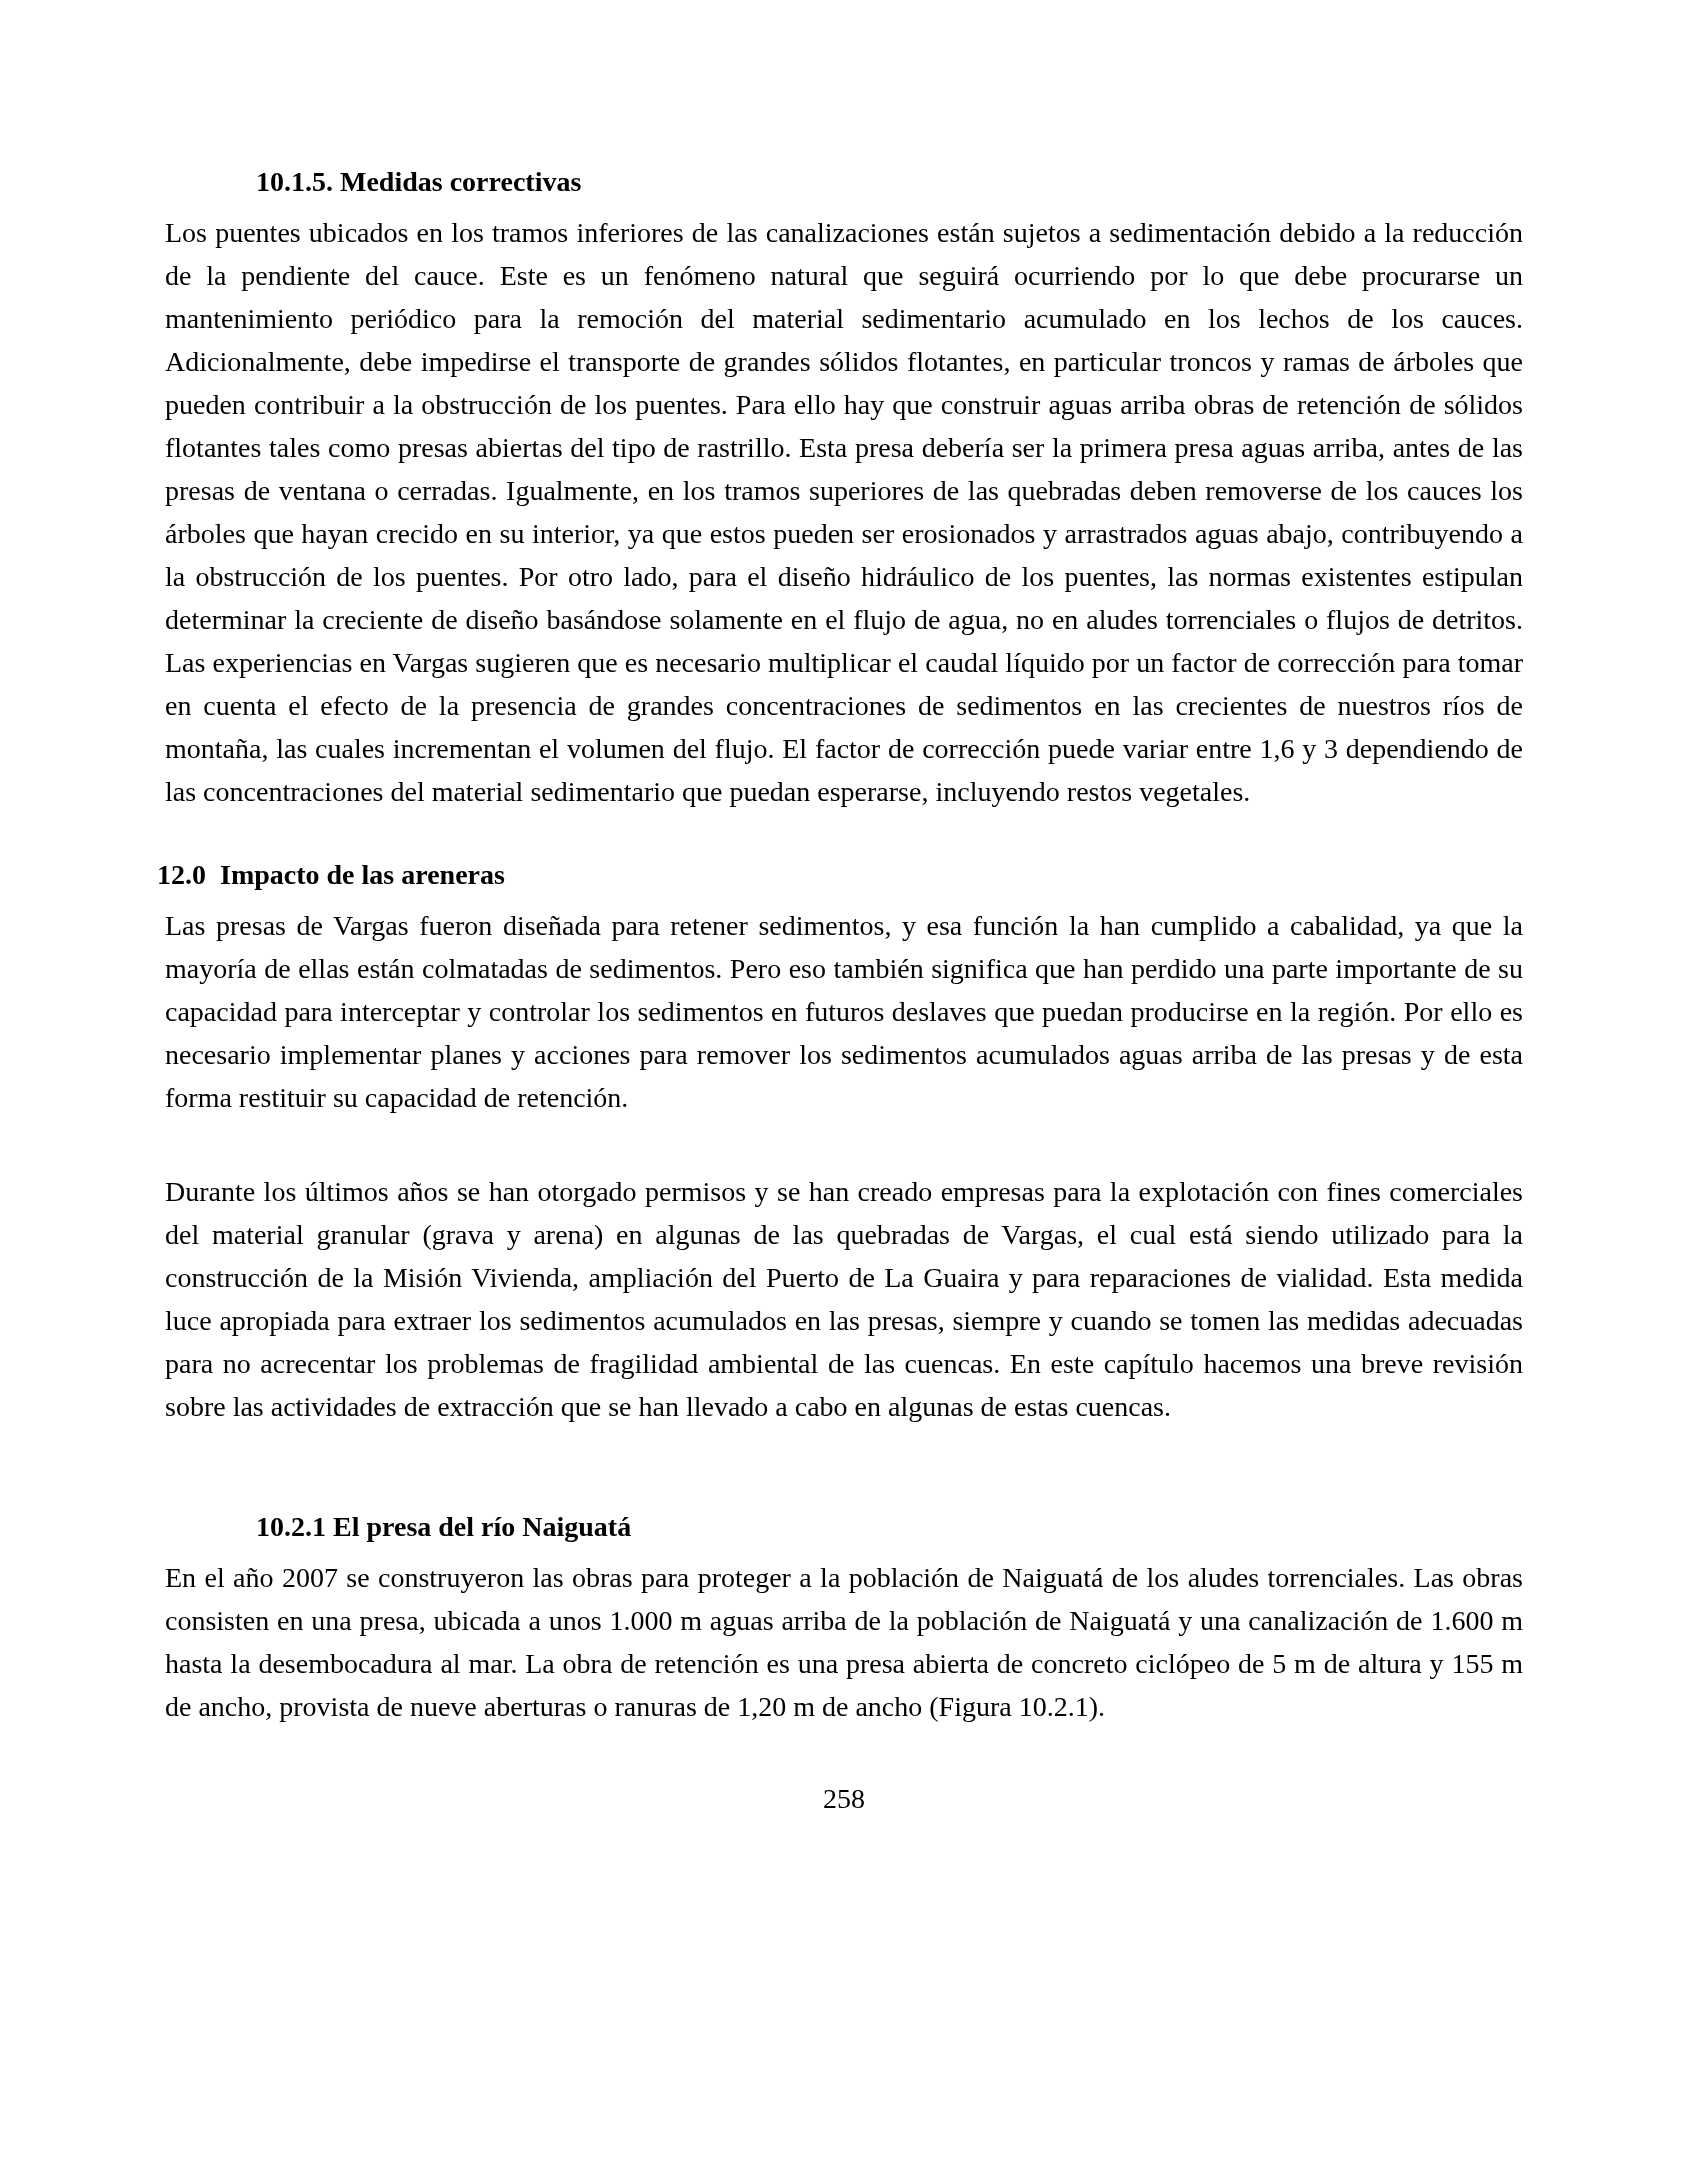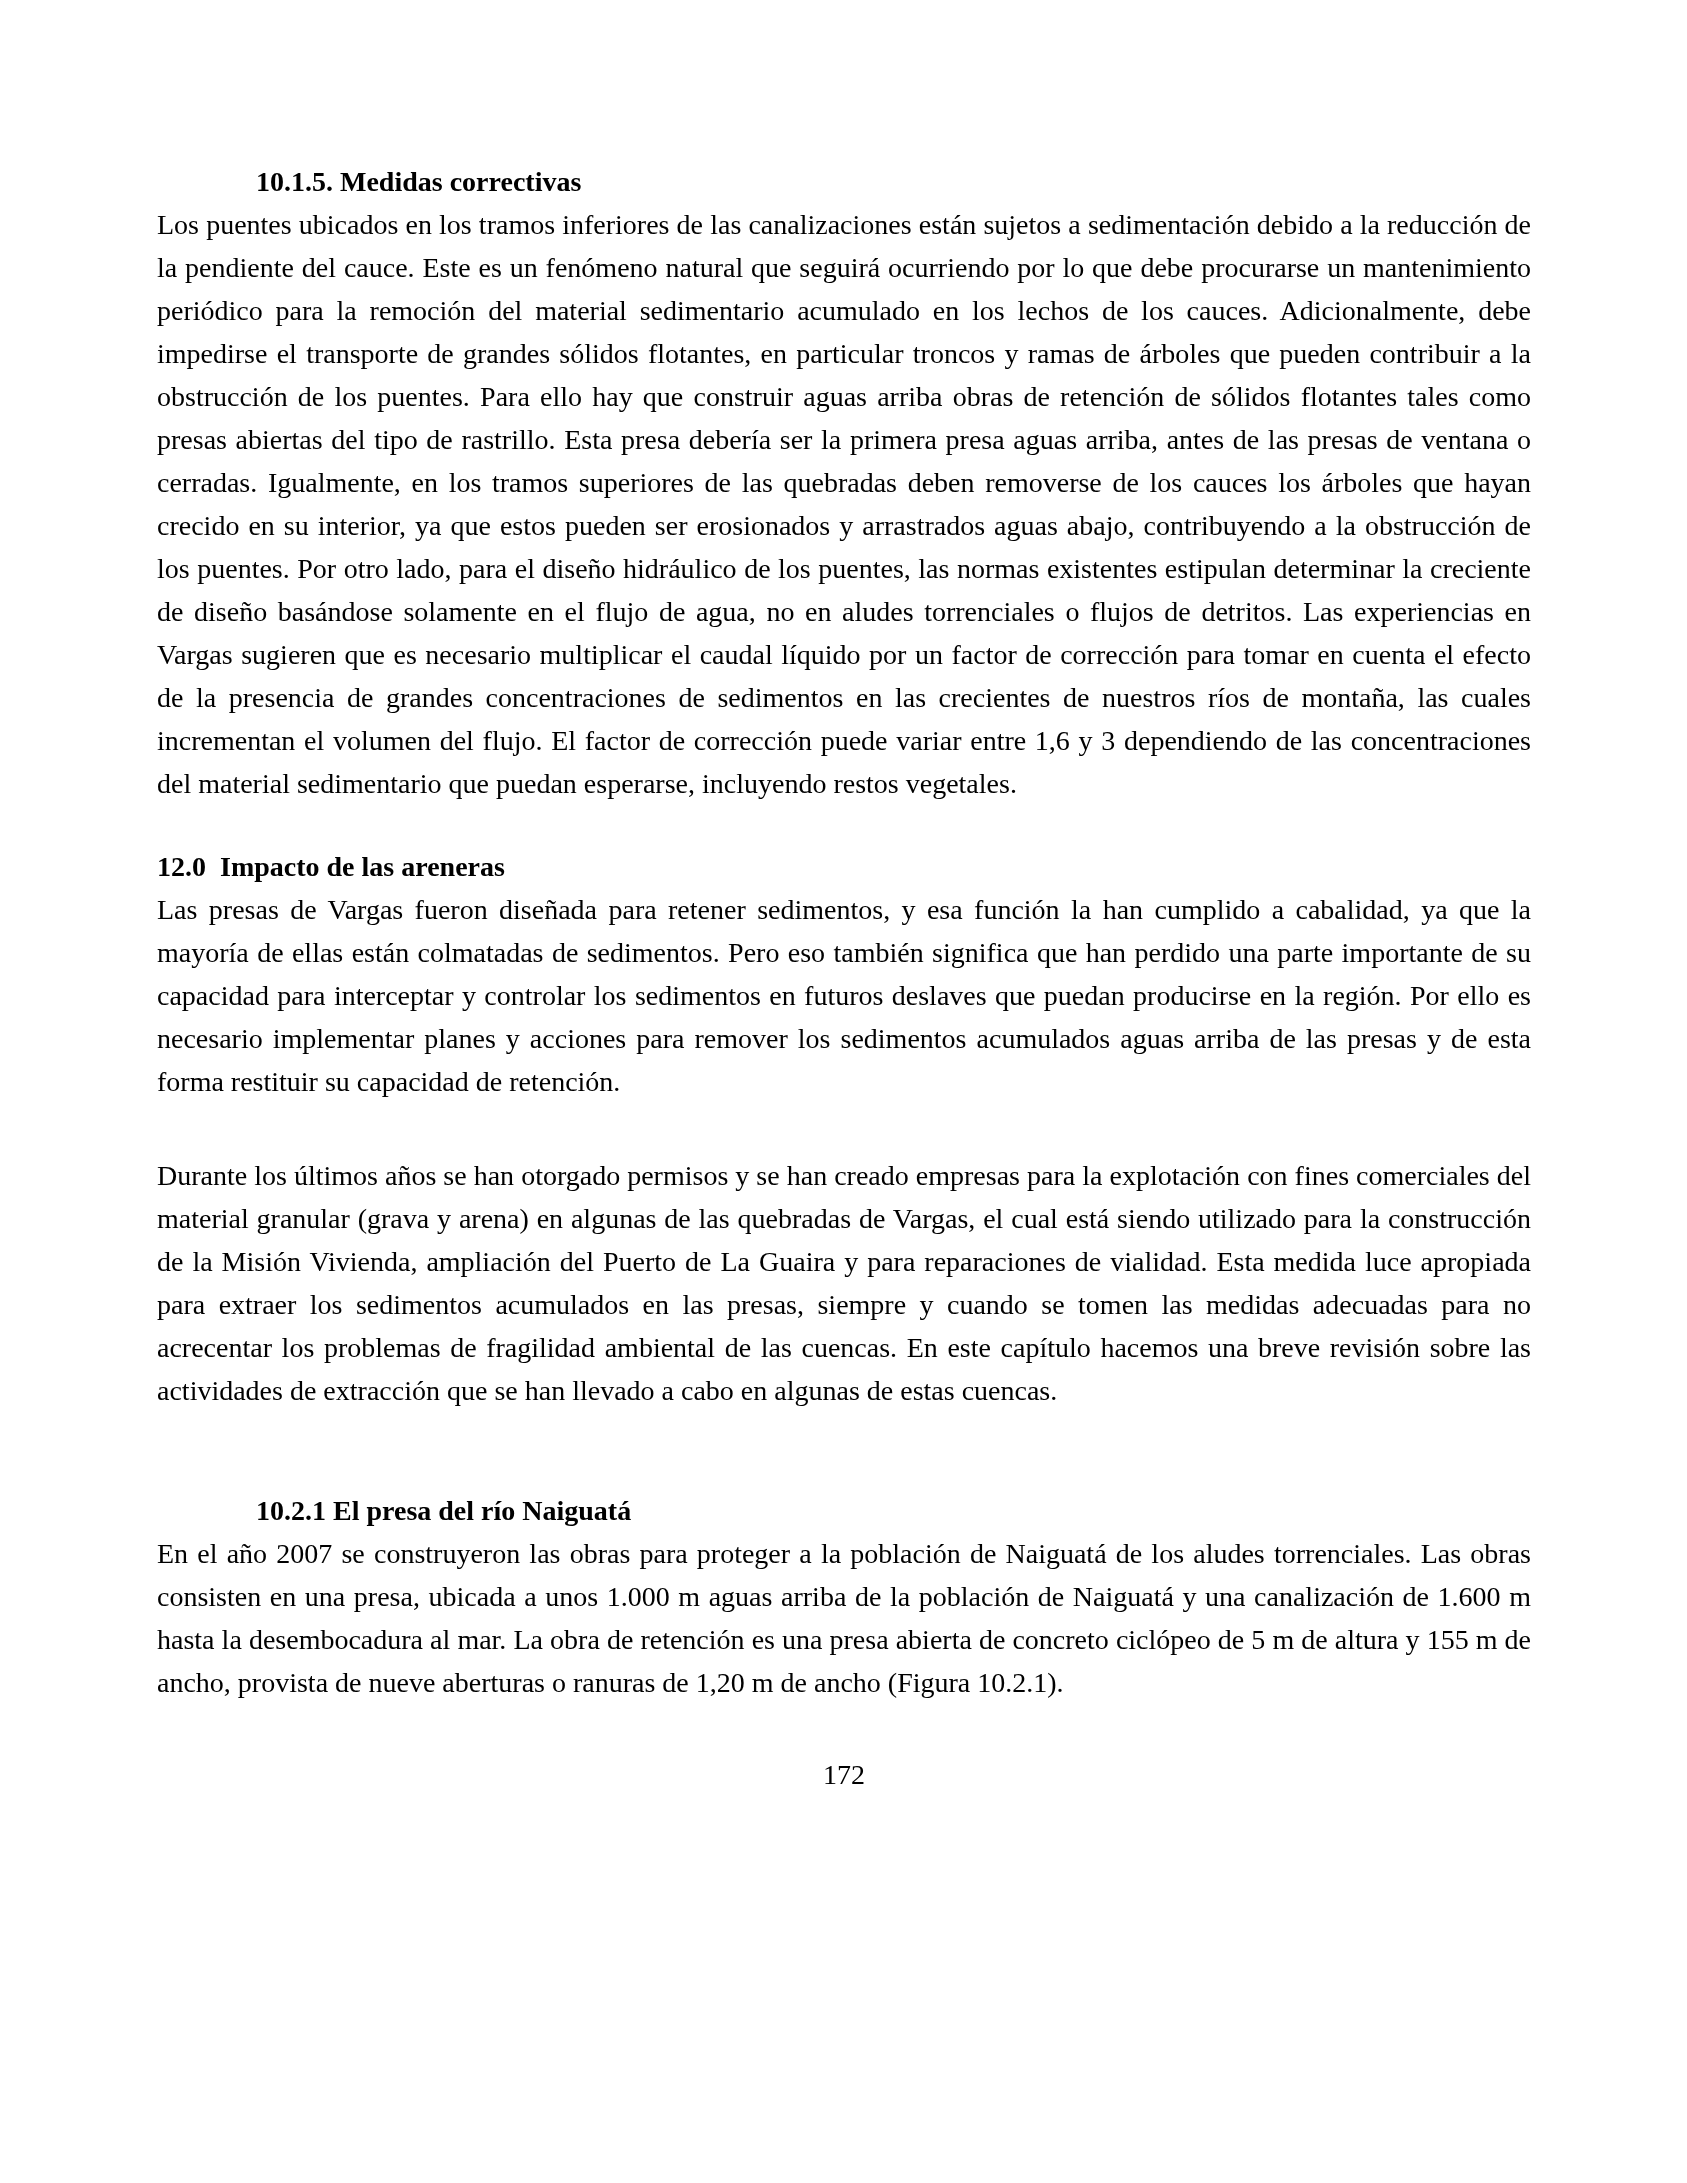--- a/index.html
+++ b/index.html
@@ -43,21 +43,21 @@
   .heading.indented {
     text-indent: 99px;
   }
   .heading.gap-before-md {
     margin-top: 40px;
   }
   .heading.gap-before-xl {
     margin-top: 77px;
   }
   .para {
-    margin: 0;
+    margin: 8px;
     text-align: justify;
     text-justify: inter-word;
   }
   .para.gap-before {
     margin-top: 51px;
   }
   .page-number {
     margin-top: 49px;
     text-align: center;
     font-size: 28px;
@@ -77,17 +77,17 @@
     <h2 class="heading gap-before-md">12.0  Impacto de las areneras</h2>
 
     <p class="para">Las presas de Vargas fueron diseñada para retener sedimentos, y esa función la han cumplido a cabalidad, ya que la mayoría de ellas están colmatadas de sedimentos. Pero eso también significa que han perdido una parte importante de su capacidad para interceptar y controlar los sedimentos en futuros deslaves que puedan producirse en la región. Por ello es necesario implementar planes y acciones para remover los sedimentos acumulados aguas arriba de las presas y de esta forma restituir su capacidad de retención.</p>
 
     <p class="para gap-before">Durante los últimos años se han otorgado permisos y se han creado empresas para la explotación con fines comerciales del material granular (grava y arena) en algunas de las quebradas de Vargas, el cual está siendo utilizado para la construcción de la Misión Vivienda, ampliación del Puerto de La Guaira y para reparaciones de vialidad. Esta medida luce apropiada para extraer los sedimentos acumulados en las presas, siempre y cuando se tomen las medidas adecuadas para no acrecentar los problemas de fragilidad ambiental de las cuencas. En este capítulo hacemos una breve revisión sobre las actividades de extracción que se han llevado a cabo en algunas de estas cuencas.</p>
 
     <h2 class="heading indented gap-before-xl">10.2.1 El presa del río Naiguatá</h2>
 
     <p class="para">En el año 2007 se construyeron las obras para proteger a la población de Naiguatá de los aludes torrenciales. Las obras consisten en una presa, ubicada a unos 1.000 m aguas arriba de la población de Naiguatá  y una canalización de 1.600 m hasta la desembocadura al mar. La obra de retención es una presa abierta de concreto ciclópeo de 5 m de altura y 155 m de ancho, provista de nueve aberturas o ranuras de 1,20 m de ancho (Figura 10.2.1).</p>
 
-    <div class="page-number">172</div>
+    <div class="page-number">258</div>
 
   </div>
 </div>
 
 
 </body></html>

